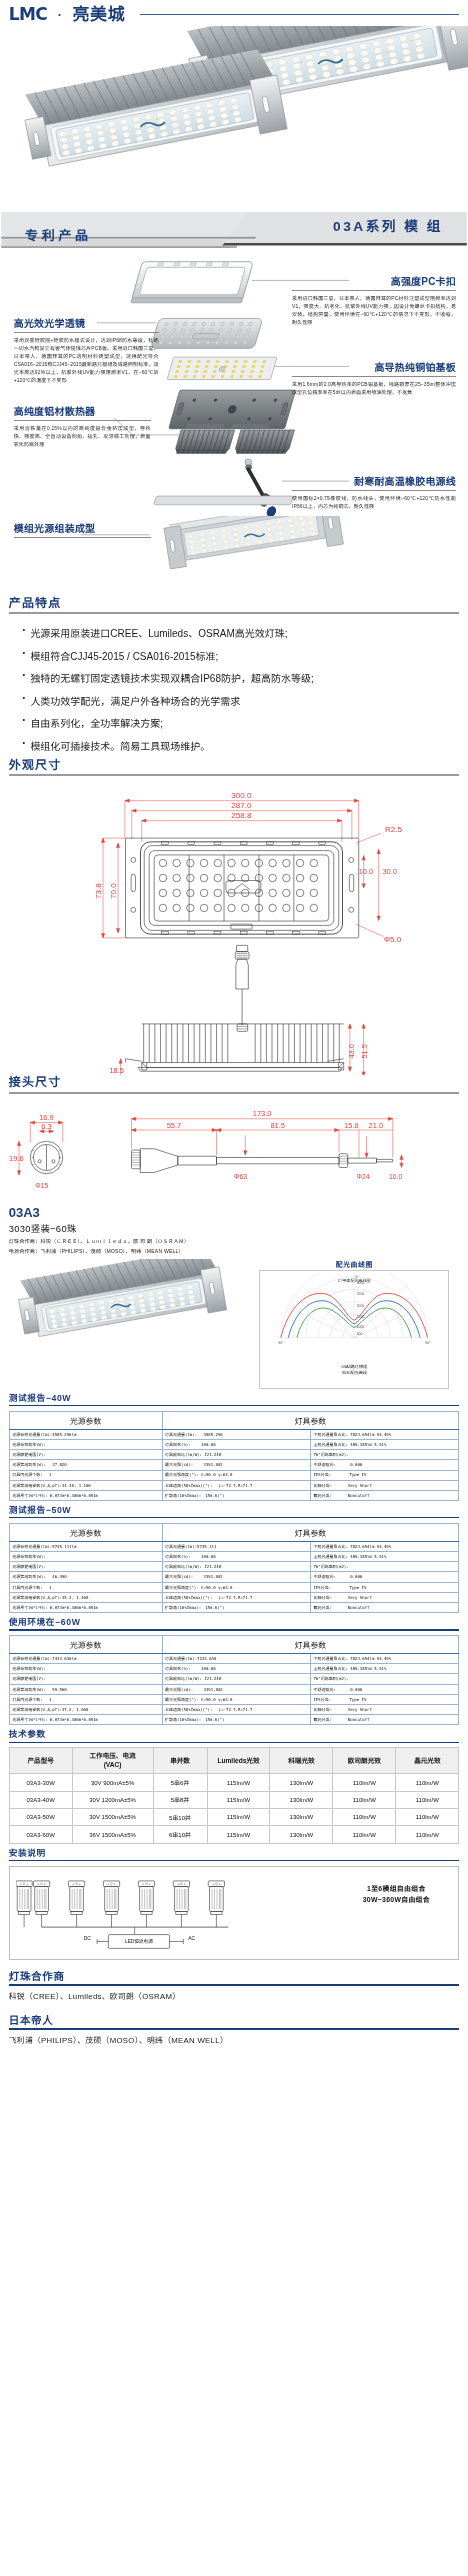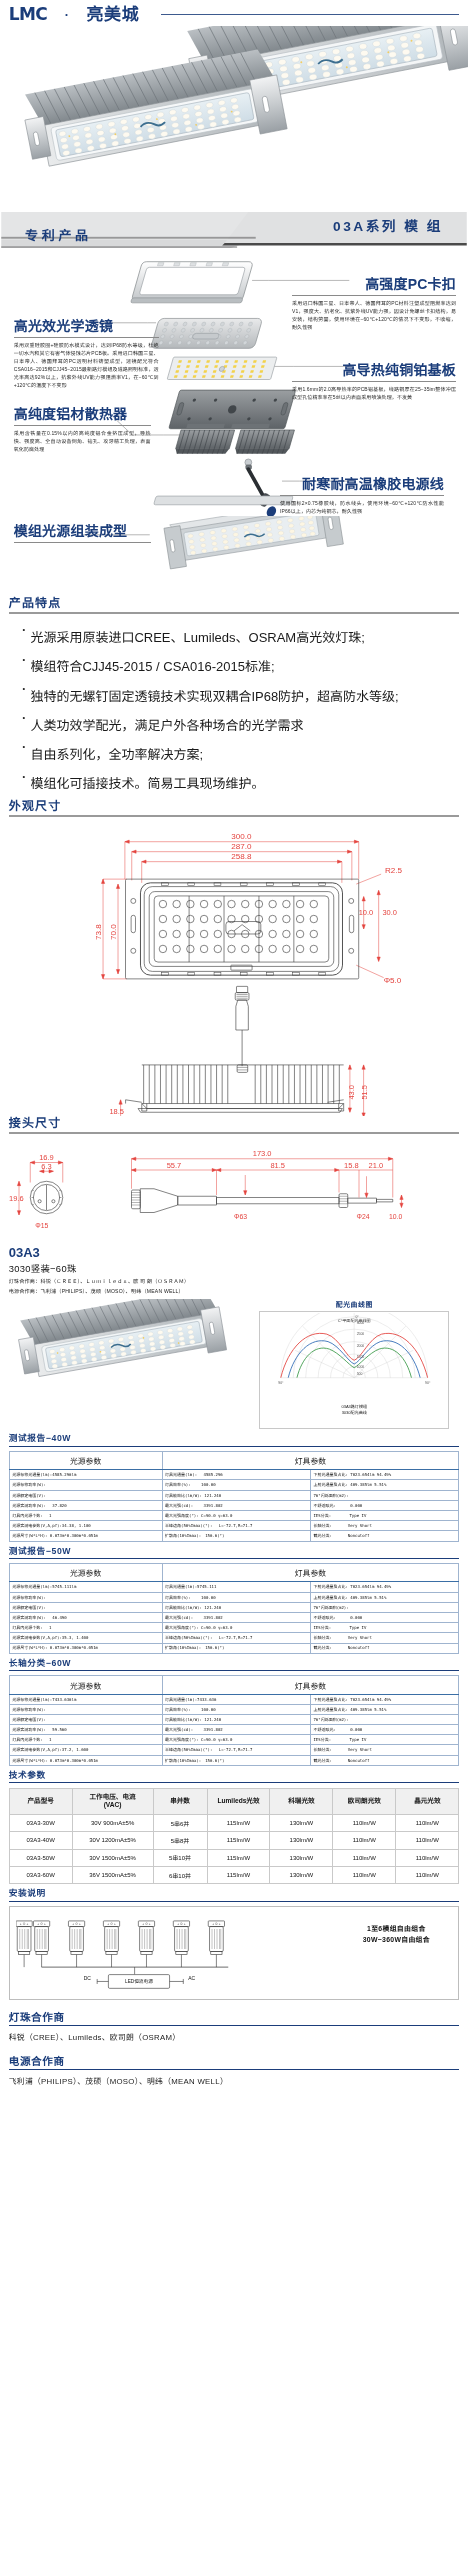--- a/index.html
+++ b/index.html
@@ -9,21 +9,21 @@
     width:468px;
     background:#ffffff;
     font-family:"Liberation Sans","DejaVu Sans",sans-serif;
     color:#231f20;
     -webkit-font-smoothing:antialiased;
   }
   .page { width:468px; position:relative; overflow:hidden; }
 
   
   .logobar { padding:6.2px 8.7px 2.5px 8.7px; }
-  .logo { display:flex; align-items:center; gap:17px; }
+  .logo { display:flex; align-items:center; gap:10px; }
   .logo-latin {
     font-family:"DejaVu Sans",sans-serif;
     font-weight:bold; font-size:17px; letter-spacing:-0.6px;
     color:#1b3d7a; line-height:1;
   }
   .logo-dot { color:#1b3d7a; font-size:12.5px; font-weight:bold; margin:0 0.6px; }
   .logo-cn {
     font-weight:bold; font-size:17px; color:#1b3d7a;
     letter-spacing:0.6px; line-height:1;
   }
@@ -43,21 +43,21 @@
   .banner .b-right {
     position:absolute; right:25px; top:2.5px;
     font-size:13.7px; font-weight:bold; color:#1b3d7a; letter-spacing:2.5px;
   }
 
   
   .exploded { position:relative; height:268px; }
   .exploded svg { position:absolute; left:0; top:0; }
   .callout { position:absolute; width:156px; }
   .callout h4 {
-    margin:0 0 1.9px 0; font-size:14px; font-weight:bold; color:#1b3d7a;
+    margin:0 0 1.9px 0; font-size:10px; font-weight:bold; color:#1b3d7a;
     letter-spacing:0.2px;
   }
   .callout .rule { height:0.6px; background:#8a8a8a; margin-bottom:3.1px; }
   .callout p {
     margin:0; font-size:5px; line-height:1.62; color:#2b2b2b;
     letter-spacing:0.1px; text-align:justify;
   }
   .callout.right { text-align:left; }
   .callout.right h4 { text-align:right; }
 
@@ -65,21 +65,21 @@
   .sect { padding:0 8.7px; }
   .sect-title {
     font-size:12px; font-weight:bold; color:#1b3d7a; letter-spacing:1.2px;
     margin:0 0 1.9px 0; line-height:1.2;
   }
   .sect-rule { height:1.9px; background:#9a9a9a; margin-bottom:6.2px; }
 
   
   .features { padding:2.5px 13.7px 0 13.7px; }
   .features li {
-    list-style:none; font-size:13px; line-height:2.25; color:#1a1a1a;
+    list-style:none; font-size:10px; line-height:2.25; color:#1a1a1a;
     position:relative; padding-left:8px;
   }
   .features li:before {
     content:"•"; position:absolute; left:0; top:-0.6px; color:#1a1a1a; font-size:7.5px;
   }
   .features ul { margin:0; padding:0; }
 
   
   .drawing { position:relative; }
   .drawing svg { display:block; margin:0 auto; }
@@ -534,21 +534,21 @@
       <div class="rule"></div>
       <p>采用含铁量在0.15%以内的高纯度铝合金挤压成型，导热快、强度高、全自动设备倒角、钻孔、攻牙精工处理，表面氧化防腐处理</p>
     </div>
 
     <div class="callout right" style="left:292px; top:111px; width:164px;">
       <h4>高导热纯铜铂基板</h4>
       <div class="rule"></div>
       <p>采用1.6mm的2.0高导热率的PCB铝基板，线路铜厚在25−35im整体冲压成型孔位精准率在5丝以内表面采用喷油处理，不发黄</p>
     </div>
 
-    <div class="callout right" style="left:280px; top:225px; width:164px;">
+    <div class="callout right" style="left:292px; top:225px; width:164px;">
       <h4>耐寒耐高温橡胶电源线</h4>
       <div class="rule"></div>
       <p>使用国标2×0.75橡胶线，防水线头，使用环境−60℃+120℃防水性能IP66以上，内芯为纯铜芯，耐久性强</p>
     </div>
   </div>
 
   <div style="position:relative; height:80px;">
     <svg width="468" height="80" viewBox="0 0 750 128" style="position:absolute;left:0;top:0;">
       <g transform="translate(272,14) rotate(-9)">
         <polygon points="0,0 250,0 256,12 6,12" fill="#e3e6e8" stroke="#a9afb3"></polygon>
@@ -1131,21 +1131,21 @@
         <tr>
             <td>光源尺寸(W*L*H): 0.073m*0.300m*0.051m</td>
             <td>扩散角(10%Imax):　156.6(°)</td>
             <td>截光分类:　　　　Noncutoff</td>
           </tr>
       </tbody>
     </table>
   </div>
 
   <div class="rep">
-    <div class="rep-title">长轴分类−60W</div>
+    <div class="rep-title">使用环境在−60W</div>
     <div class="rep-rule"></div>
     <table class="rpt">
       <thead>
         <tr>
           <th class="cw1">光源参数</th>
           <th colspan="2">灯具参数</th>
         </tr>
       </thead>
       <tbody>
         <tr>
@@ -1291,20 +1291,20 @@
     </div>
   </div>
 
   <div class="partner">
     <div class="p-title">灯珠合作商</div>
     <div class="p-rule"></div>
     <div class="p-body">科锐（CREE）、Lumileds、欧司朗（OSRAM）</div>
   </div>
 
   <div class="partner">
-    <div class="p-title">电源合作商</div>
+    <div class="p-title">日本帝人</div>
     <div class="p-rule"></div>
     <div class="p-body">飞利浦（PHILIPS）、茂硕（MOSO）、明纬（MEAN WELL）</div>
   </div>
 
   <div class="pad-bot"></div>
 </div>
 
 
 </body></html>

